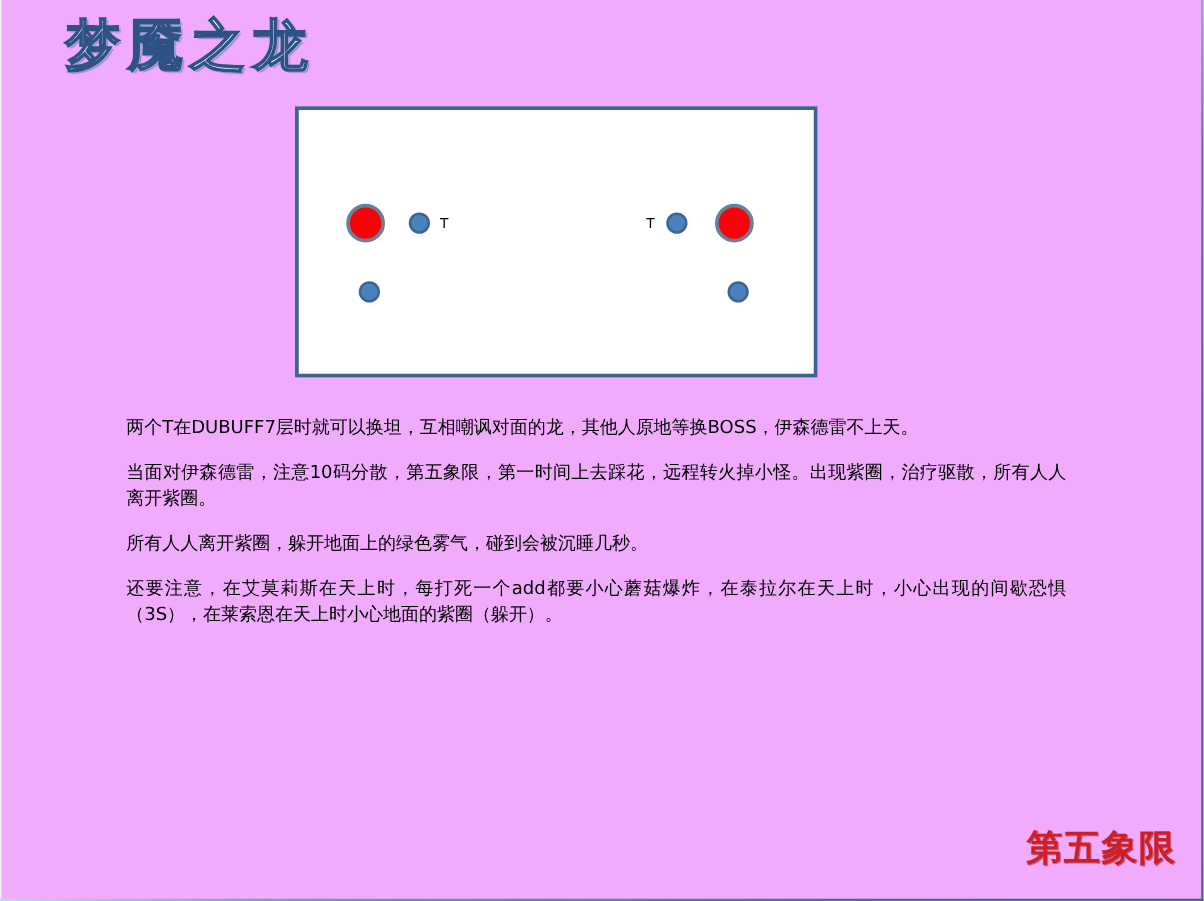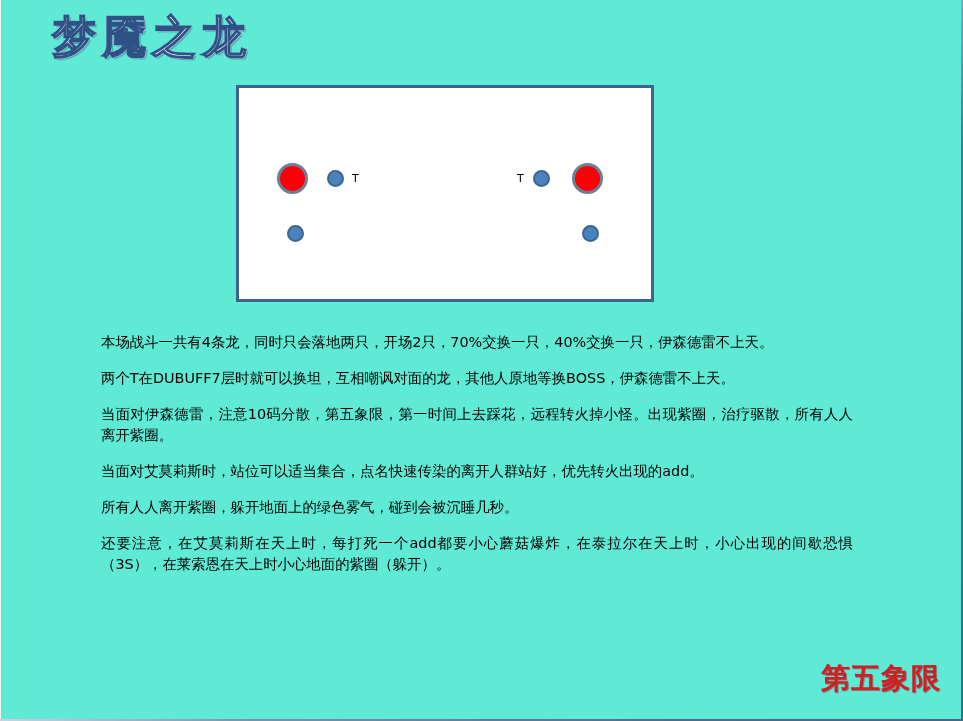--- a/index.html
+++ b/index.html
@@ -8,21 +8,21 @@
     padding: 0;
     background: #ffffff;
   }
   body {
     font-family: "DejaVu Sans", "Liberation Sans", sans-serif;
   }
   #slide {
     position: relative;
     width: 963px;
     height: 721px;
-    background: #5eead4;
+    background: #f0abfc;
     overflow: hidden;
     box-sizing: border-box;
   }
   
   .frame-right {
     position: absolute;
     top: 0;
     right: 0;
     width: 2px;
     height: 721px;
@@ -155,23 +155,21 @@
       <div class="marker player" style="left: 48px; top: 137px;"></div>
       <div class="marker player" style="left: 294px; top: 82px;"></div>
       <div class="marker boss" style="left: 333px; top: 75px;"></div>
       <div class="marker player" style="left: 343px; top: 137px;"></div>
       <div class="tlabel" style="left: 113px; top: 85px;">T</div>
       <div class="tlabel" style="left: 278px; top: 85px;">T</div>
     </div>
 
   <div class="body-text" id="body-text">
 
-  <p>本场战斗一共有4条龙，同时只会落地两只，开场2只，70%交换一只，40%交换一只，伊森德雷不上天。</p>
       <p>两个T在DUBUFF7层时就可以换坦，互相嘲讽对面的龙，其他人原地等换BOSS，伊森德雷不上天。</p>
       <p>当面对伊森德雷，注意10码分散，第五象限，第一时间上去踩花，远程转火掉小怪。出现紫圈，治疗驱散，所有人人离开紫圈。</p>
-      <p>当面对艾莫莉斯时，站位可以适当集合，点名快速传染的离开人群站好，优先转火出现的add。</p>
       <p>所有人人离开紫圈，躲开地面上的绿色雾气，碰到会被沉睡几秒。</p>
       <p>还要注意，在艾莫莉斯在天上时，每打死一个add都要小心蘑菇爆炸，在泰拉尔在天上时，小心出现的间歇恐惧（3S），在莱索恩在天上时小心地面的紫圈（躲开）。</p>
     </div>
 
   <div class="watermark">第五象限</div>
 
 </div>
 
 </body></html>

